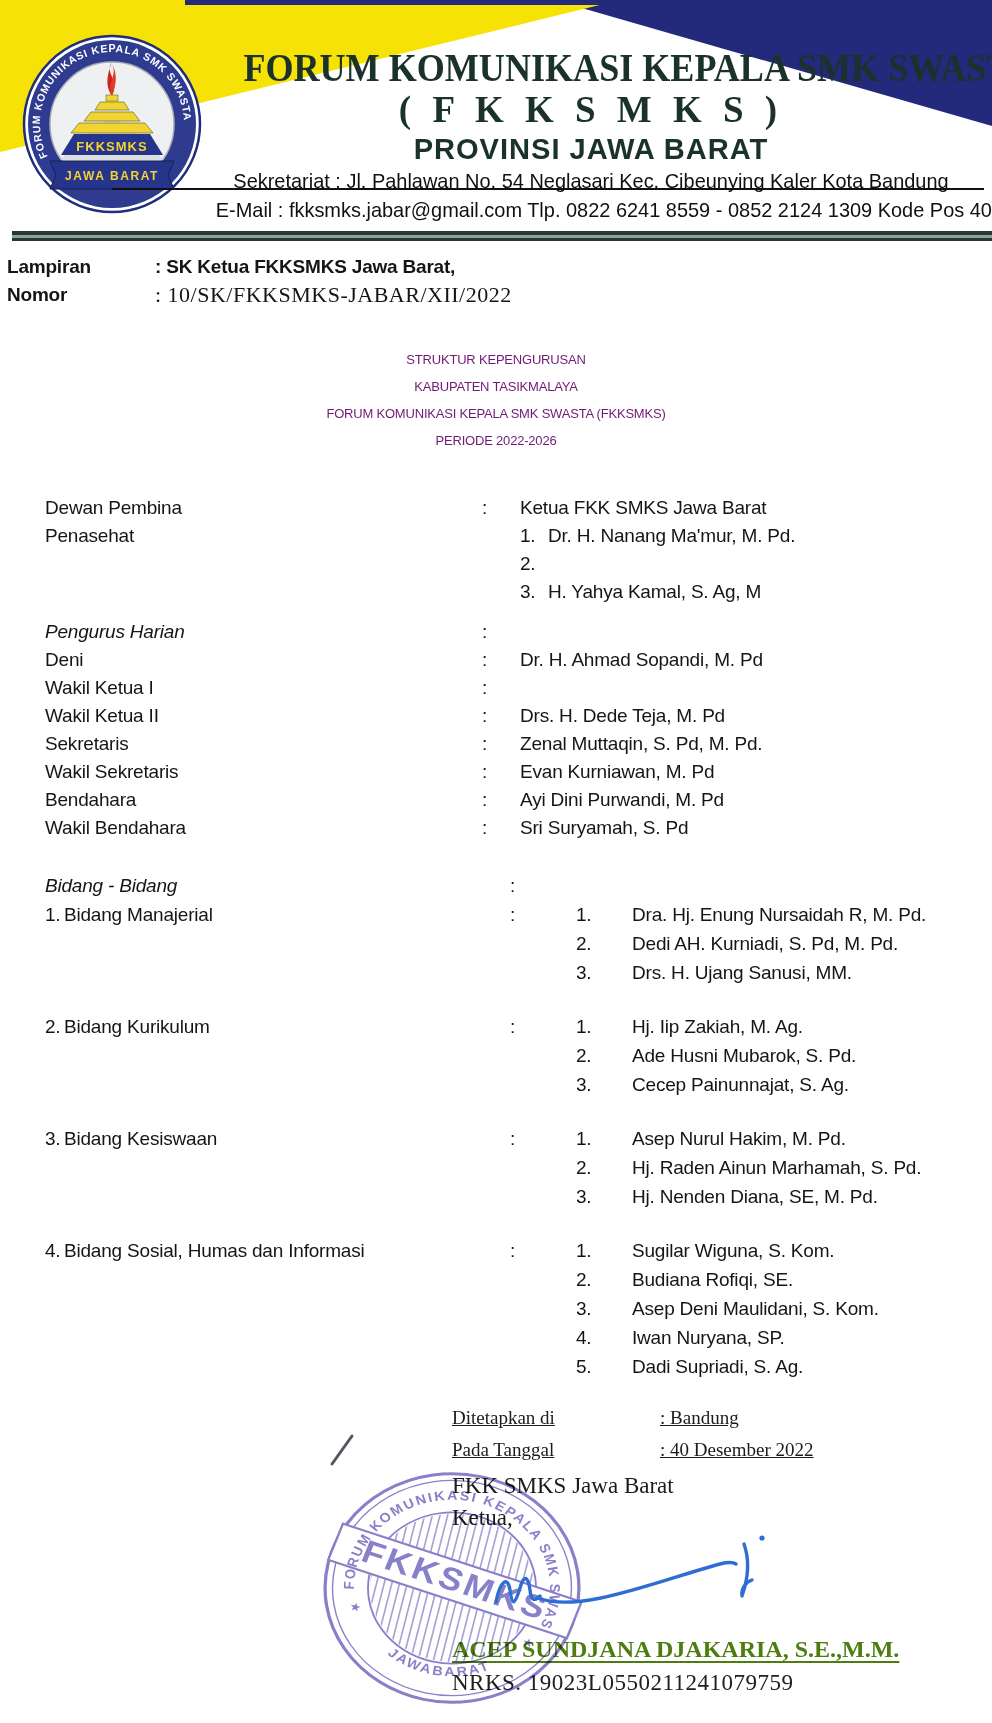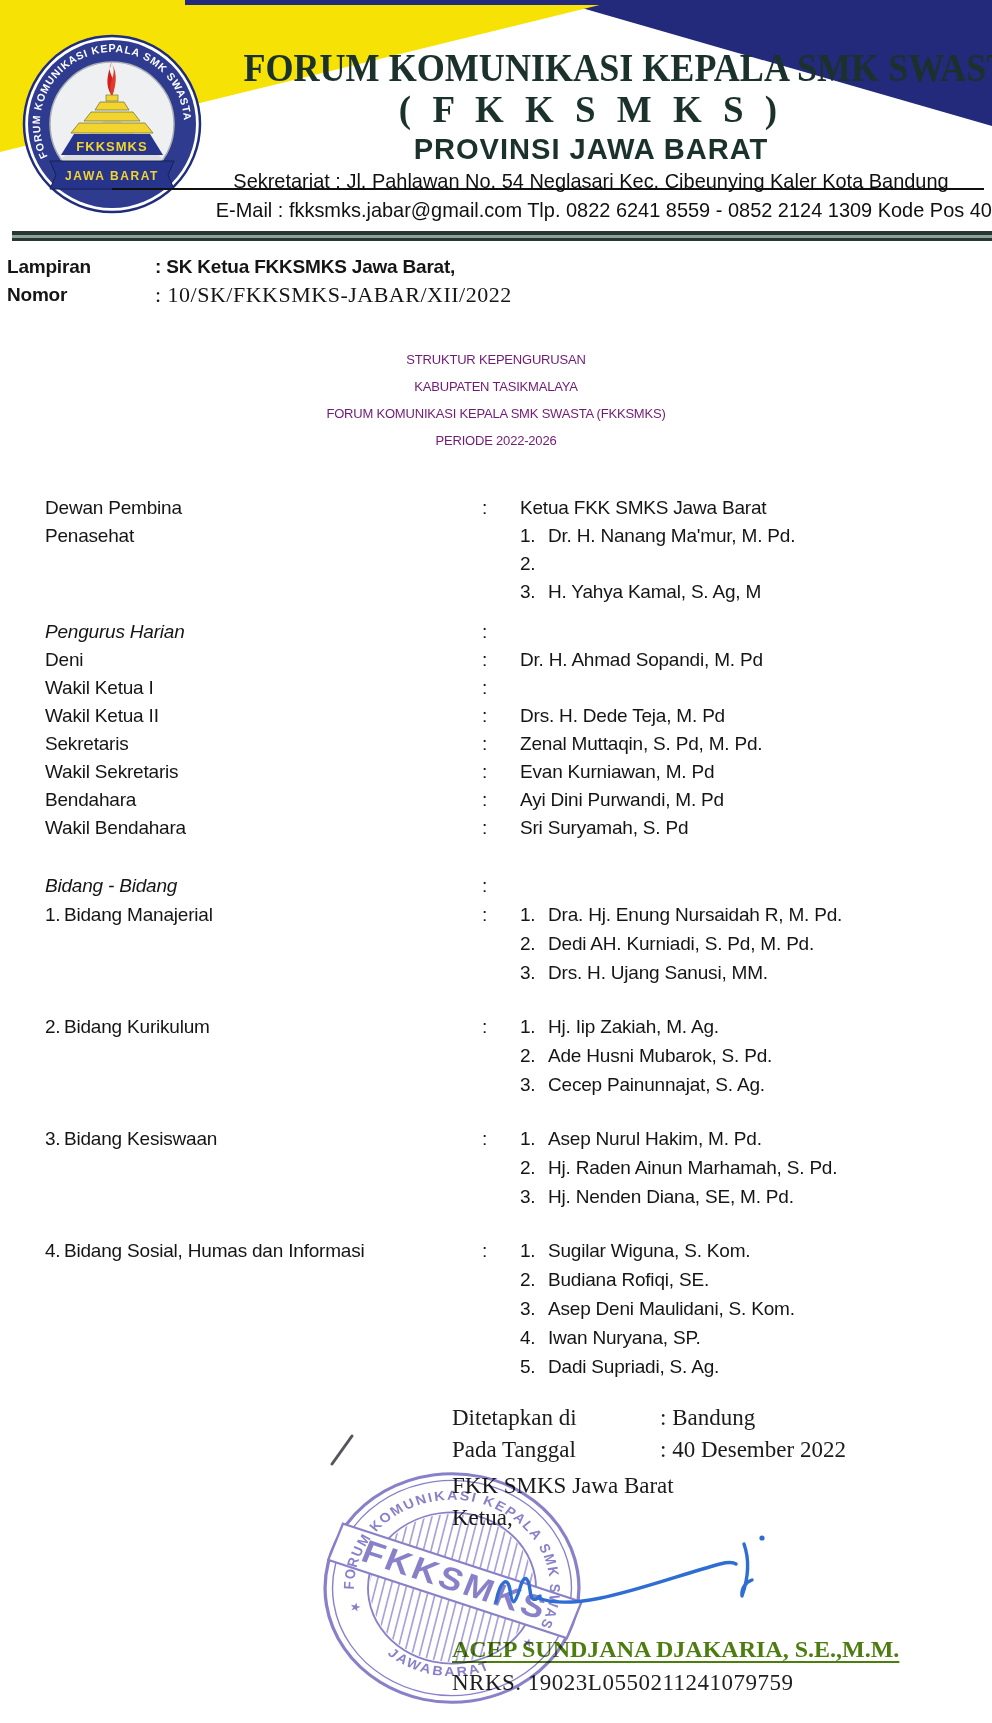--- a/index.html
+++ b/index.html
@@ -39,34 +39,34 @@
   .refrow .serifval { font-family:"Liberation Serif", serif; font-weight:400; font-size:22px; letter-spacing:0.5px; }
 
   
   .titles { position:absolute; left:0; right:0; top:346px; text-align:center; }
   .titles div { font-size:13px; line-height:27px; letter-spacing:-0.2px; color:#701a75; }
 
   
   .sec { position:absolute; left:13px; right:10px;margin-left:32px; }
   .row { display:grid; grid-template-columns:437px 38px 28px auto; line-height:28px;
          font-size:19px; letter-spacing:-0.2px; }
-  .sec-bidang .row { line-height:29px; }
+  .sec-bidang .row { line-height:29px;gap:28px; }
   .row .lab { display:flex; }
   .row .bno { width:19px; flex:0 0 19px; }
   .row .wide { grid-column:3 / 5; }
   .ital { font-style:italic; }
   .bgroup { margin-bottom:25px; }
 
   .sec-dewan   { top:494px; }
   .sec-pengurus{ top:618px; }
   .sec-bidang  { top:872px; }
 
   
   .closing { position:absolute; left:452px; top:1402px; right:6px; z-index:2;
-             font-family:"Liberation Serif", serif; font-size:23px; color:#1b1b1b; }
+             font-family:"Liberation Serif", serif; font-size:19px; color:#1b1b1b;text-decoration:underline; }
   .crow { display:grid; grid-template-columns:208px auto; line-height:32px; }
   .signblock { position:absolute; left:452px; top:1470px; z-index:2;
                font-family:"Liberation Serif", serif; font-size:23px; line-height:32px; color:#1b1b1b; }
   .signame { position:absolute; left:452px; top:1636px; z-index:2; white-space:nowrap;
              font-family:"Liberation Serif", serif; font-weight:700; font-size:24px; color:#4d7c0f;
              text-decoration:underline; text-decoration-thickness:2px; text-underline-offset:4px; }
   .nrks { position:absolute; left:452px; top:1670px; z-index:2; white-space:nowrap;
           font-family:"Liberation Serif", serif; font-size:23px; letter-spacing:0.5px; color:#202020; }
 
   .stampwrap { position:absolute; left:312px; top:1462px; width:280px; height:252px; z-index:5;

